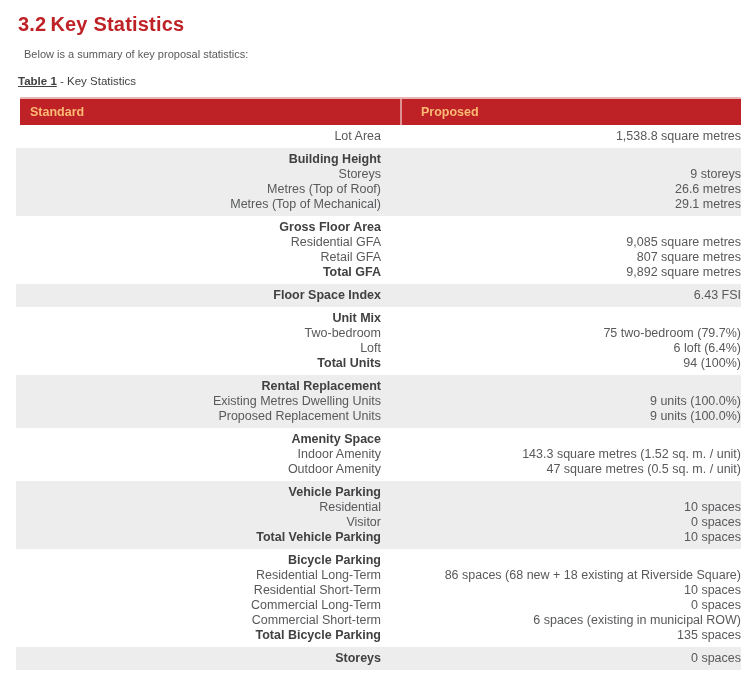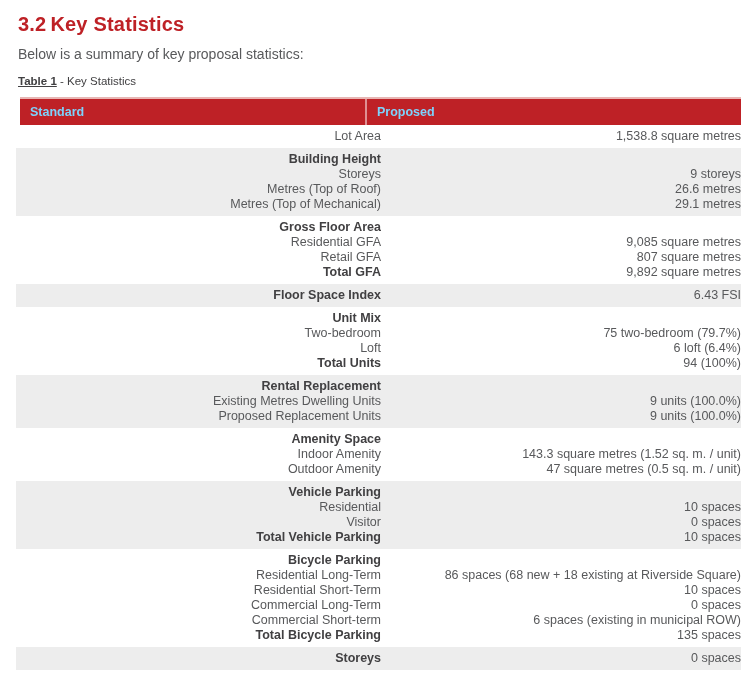--- a/index.html
+++ b/index.html
@@ -23,22 +23,22 @@
   .heading{
     margin:13px 0 0 18px;
     font-size:20px;
     font-weight:bold;
     color:var(--red);
     letter-spacing:0.2px;
   }
   .heading .num{margin-right:4px;}
 
   .intro{
-    margin:11px 0 0 18px;
-    font-size:14px;
+    margin:11px 0 0 24px;
+    font-size:11px;
     line-height:15px;
   }
 
   .caption{
     margin:13px 0 10px 18px;
     font-size:11.5px;
     color:var(--text-dark);
   }
   .caption .cap-bold{font-weight:bold;text-decoration:underline;}
 
@@ -46,32 +46,33 @@
     margin-left:16px;
     width:725px;
     font-size:12.5px;
   }
 
   .thead{
     margin-left:4px;
     height:28px;
     background:var(--red);
     border-top:2px solid var(--header-top);
-    color:#7dd3fc;
+    color:#fdba74;
     font-weight:bold;
     display:grid;
     grid-template-columns:345px 1fr;
     align-items:center;
   }
   .thead .th1{padding-left:10px;}
   .thead .th2{
     border-left:2px solid var(--divider);
     align-self:stretch;
     display:flex;align-items:center;
-    padding-left:10px;
+    padding-left:19px;
+    margin-left:35px;
   }
 
   .section{padding:4px 0;}
   .section.white{background:#ffffff;}
   .section.grey{background:var(--grey-row);}
 
   .row{
     display:grid;
     grid-template-columns:354px 1fr;
     padding-left:11px;

